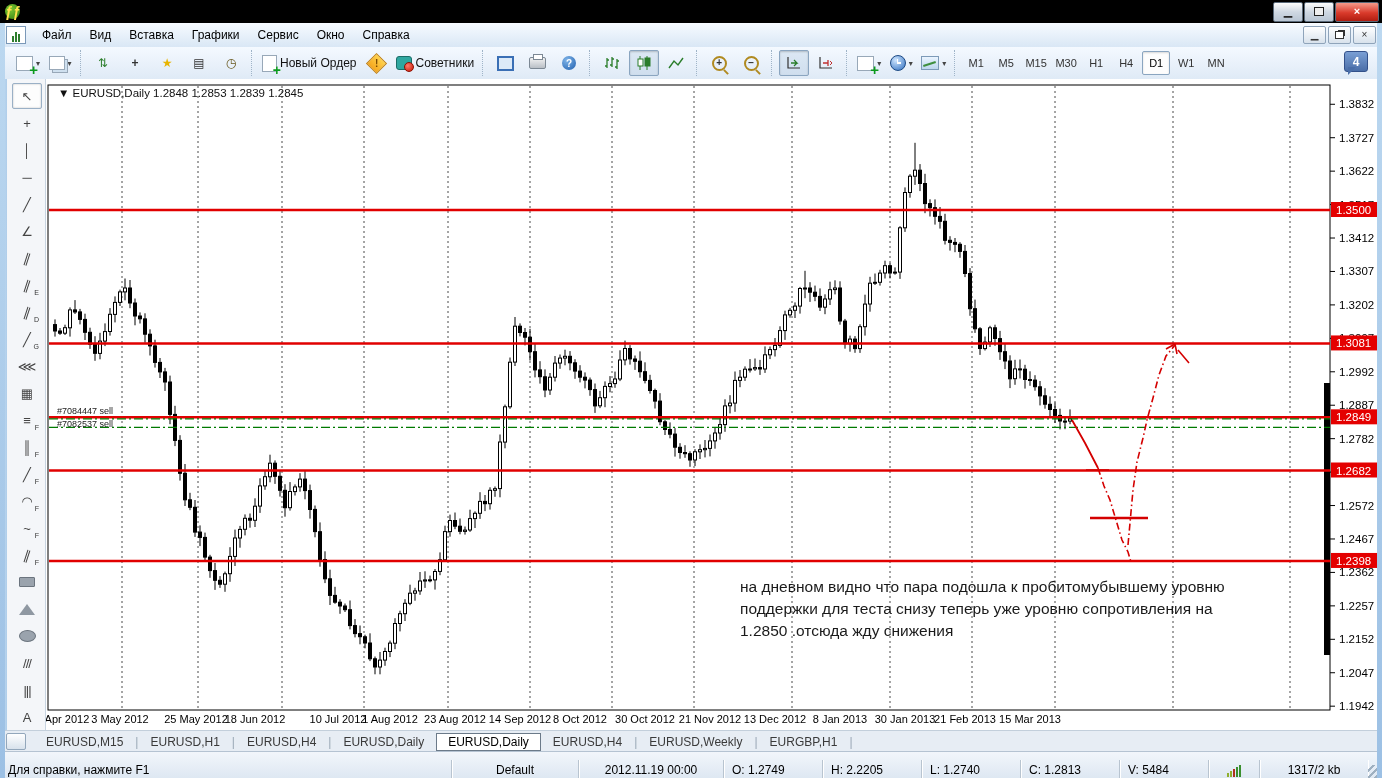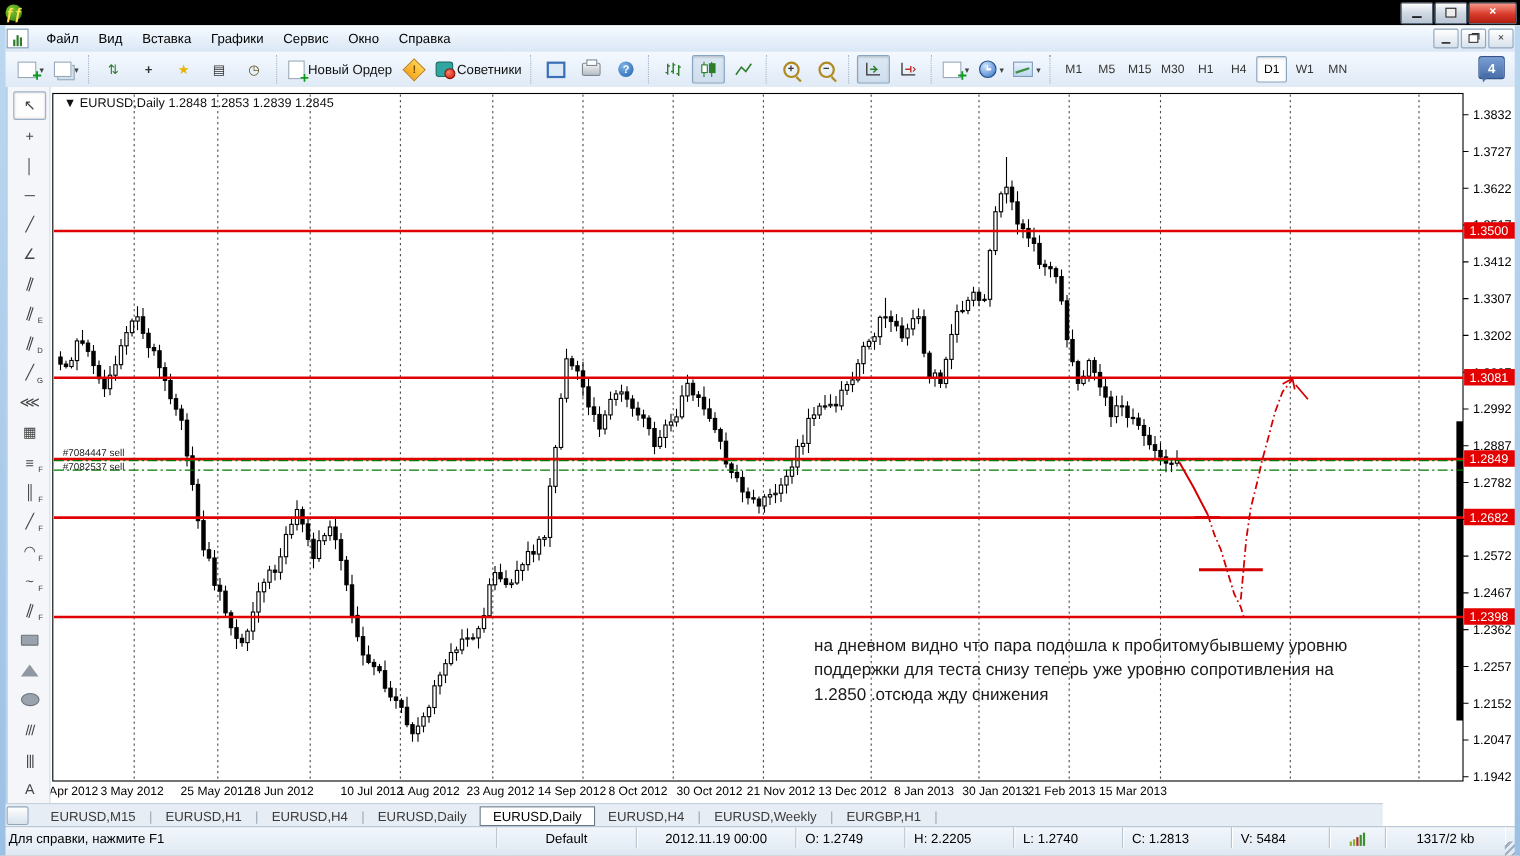--- a/index.html
+++ b/index.html
@@ -84,29 +84,29 @@
   .tool{position:relative;width:28px;height:24px;margin:0 0 1px 12px;display:flex;align-items:center;justify-content:center;
         color:#444;font-size:13px;border:1px solid transparent;border-radius:2px;}
   .tool.active{border:1px solid #9ab0c6;background:#fdfdfd;box-shadow:inset 0 0 2px rgba(0,0,0,.25);}
   .tool .sub{position:absolute;right:2px;bottom:1px;font-size:7px;color:#333;}
   .shape-rect{width:14px;height:8px;background:#9aa3ad;border:1px solid #6b747e;border-radius:1px;}
   .shape-tri{width:0;height:0;border-left:8px solid transparent;border-right:8px solid transparent;border-bottom:11px solid #8f98a2;}
   .shape-ellipse{width:15px;height:10px;background:#9aa3ad;border:1px solid #6b747e;border-radius:50%;}
   
   .chartwrap{position:absolute;left:46px;top:79px;width:1336px;height:651px;background:#fff;}
   
-  .tabbar{position:absolute;left:0;top:730px;width:1257px;height:21px;background:#e7edf4;border-top:1px solid #c3cfdb;
+  .tabbar{position:absolute;left:0;top:730px;width:1377px;height:21px;background:#e7edf4;border-top:1px solid #c3cfdb;
           display:flex;align-items:center;font-size:12px;}
   .tabbar .mini{width:18px;height:15px;margin:0 8px 0 6px;background:linear-gradient(#fff,#d8e2ec);border:1px solid #93a7bb;border-radius:2px;}
   .tab{padding:2px 12px;color:#3a3a3a;white-space:nowrap;}
   .tab.active{background:#fff;border:1px solid #6b7a89;color:#000;padding:1px 11px;}
   .tabsep{color:#9aa8b6;}
   
   .statusbar{position:absolute;left:0;top:751px;width:1382px;height:27px;background:linear-gradient(#f2f6fb,#dde7f2);
-             border-top:1px solid #b5c3d2;display:flex;align-items:flex-start;font-size:12px;}
+             border-top:1px solid #b5c3d2;display:flex;align-items:flex-end;font-size:12px;}
   .seg{height:19px;display:flex;align-items:center;padding:0 8px;border-right:1px solid #b8c4d0;box-shadow:1px 0 0 #fff;}
   .seg.help{flex:1 1 auto;border-left:none;}
   .conn{display:flex;align-items:flex-end;gap:1px;height:14px;}
   .conn i{display:block;width:2px;}
   .grip{width:14px;height:14px;margin-left:auto;align-self:flex-end;
         background:repeating-linear-gradient(135deg,transparent 0 3px,#9fb0c0 3px 5px);}
 </style>
 </head>
 <body>
 

